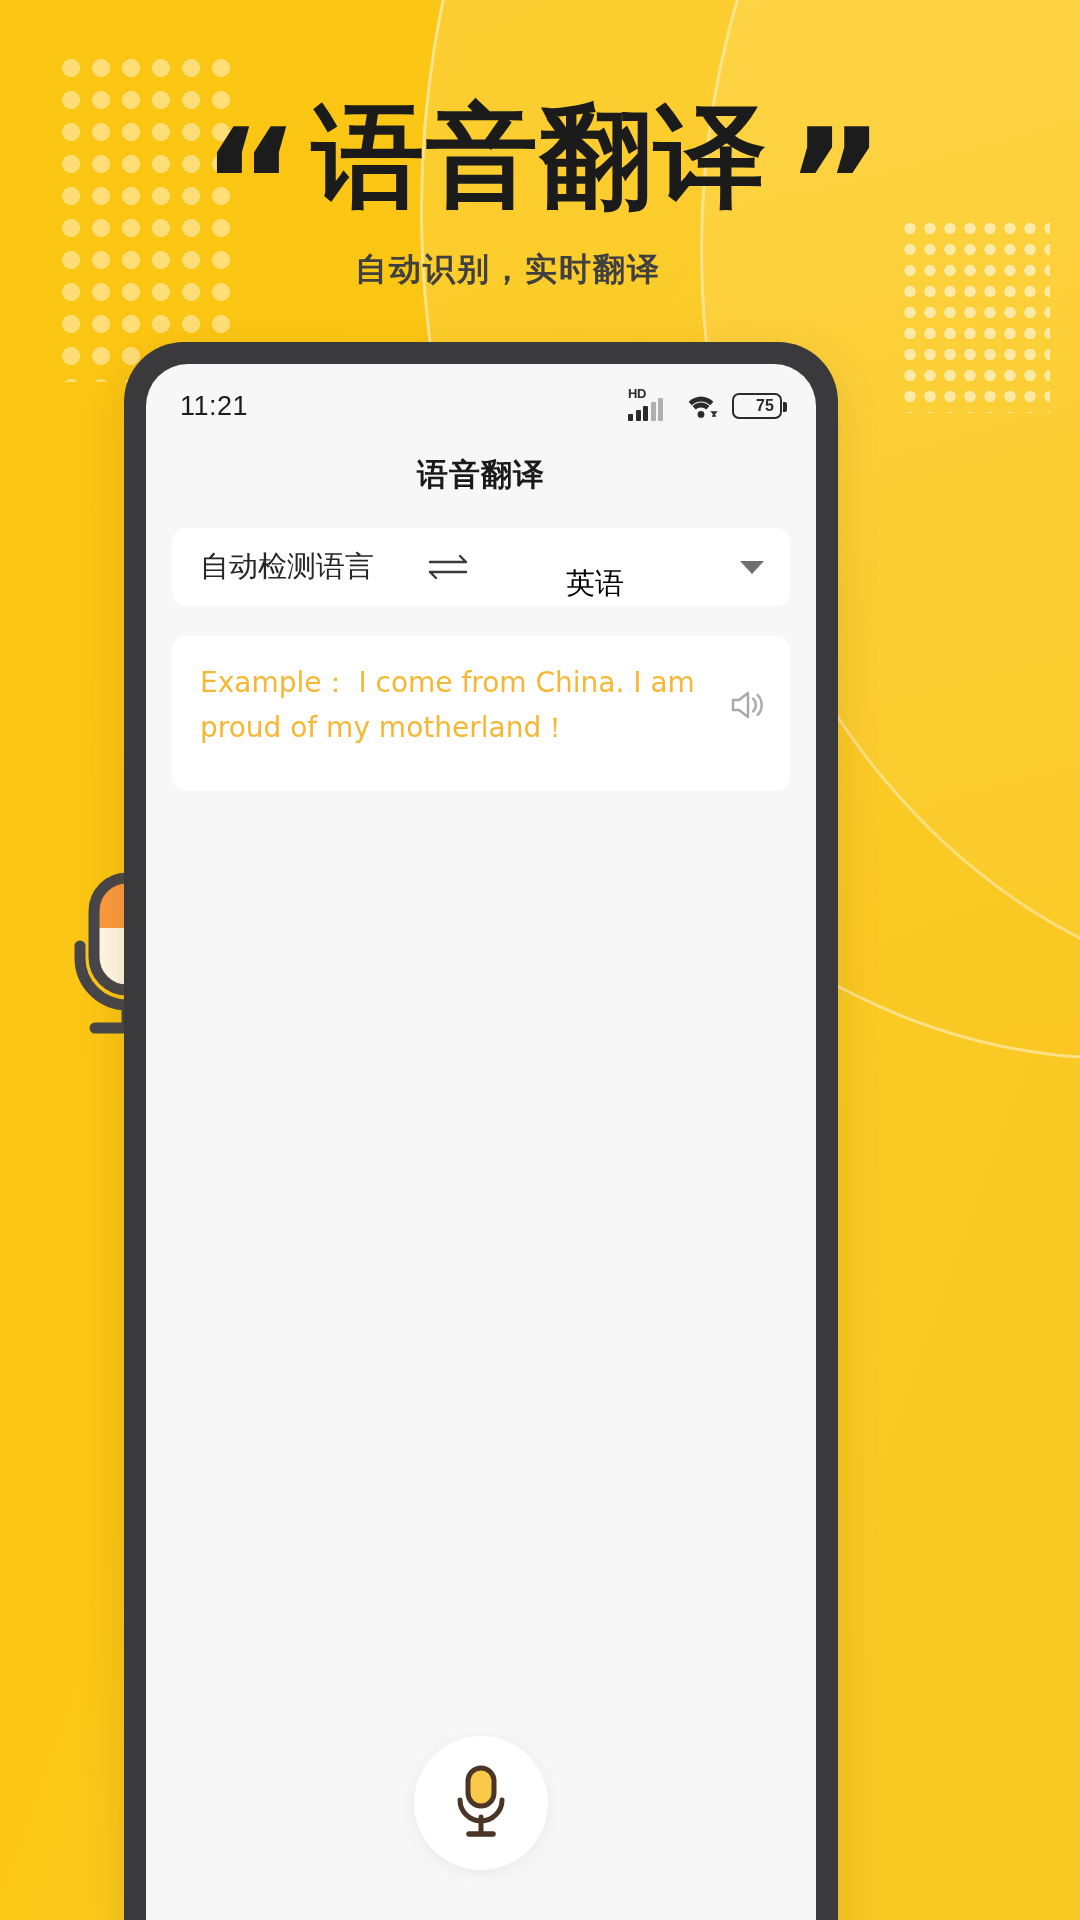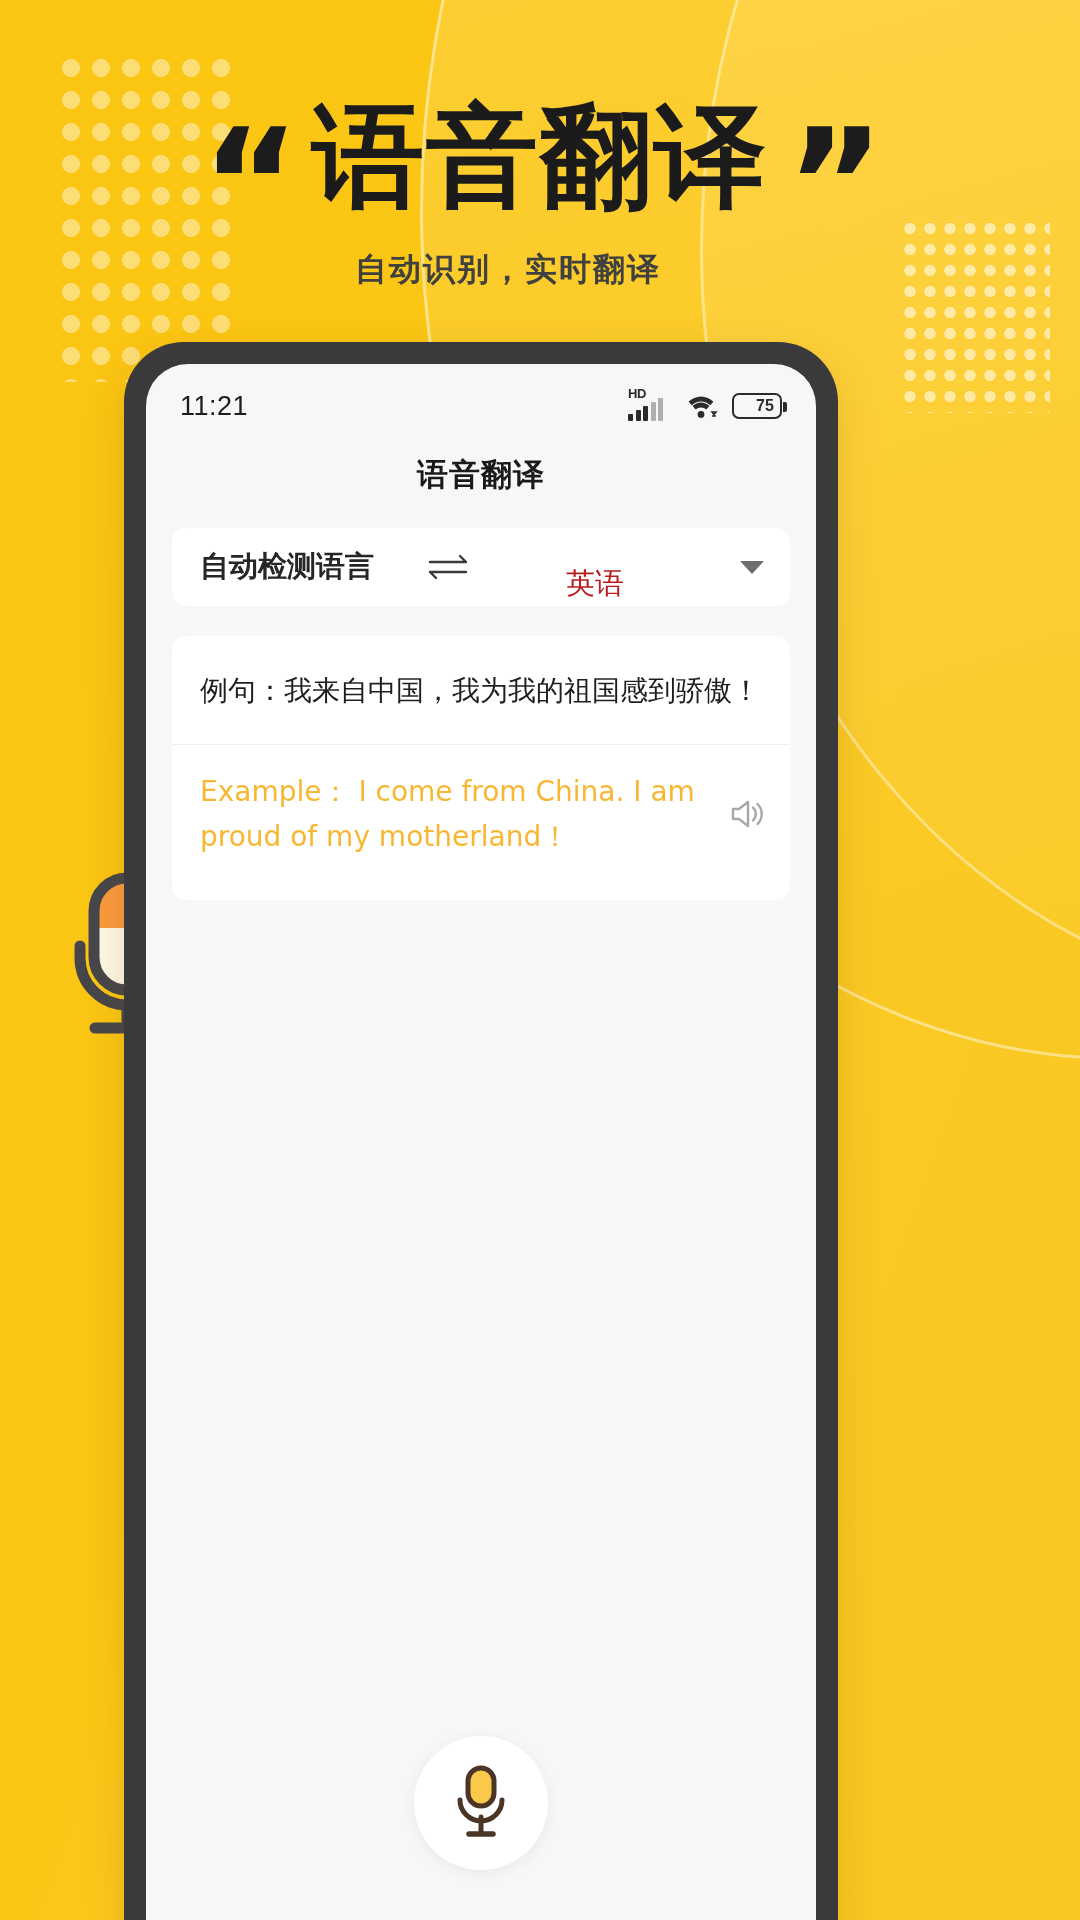--- a/index.html
+++ b/index.html
@@ -141,24 +141,24 @@
     font-size:31px; font-weight:700; color:#1A1A1A; letter-spacing:1px;
     font-family:"DejaVu Sans",sans-serif;
   }
 
   
   .lang-bar{
     margin:12px 26px 0 26px; height:78px; background:#FFFFFF;
     border-radius:14px; display:flex; align-items:center;
     padding:0 26px 0 28px;
   }
-  .lang-src{ font-size:29px; color:#262626; font-family:"DejaVu Sans",sans-serif;font-weight:bold; }
+  .lang-src{ font-size:29px; color:#262626; font-family:"DejaVu Sans",sans-serif; }
   .swap-icon{ margin-left:52px; width:44px; height:30px; }
   .lang-dst{
-    flex:1; text-align:center; font-size:29px; color:#b91c1c;
+    flex:1; text-align:center; font-size:29px; color:#000000;
     font-family:"DejaVu Sans",sans-serif; margin-left:-10px;margin-top:34px;
   }
   .chev{ width:0;height:0;border-left:12px solid transparent;border-right:12px solid transparent;border-top:13px solid #6E6E6E; margin-left:10px; }
 
   
   .card{
     margin:30px 26px 0 26px; background:#FFFFFF; border-radius:14px;
     padding:0 0 14px 0;
   }
   .card-src{
@@ -253,21 +253,20 @@
         <div class="lang-src">自动检测语言</div>
         <svg class="swap-icon" viewBox="0 0 44 30">
           <path d="M4 10 H40 M34 4 L40 10" fill="none" stroke="#3A3A3A" stroke-width="2.4" stroke-linecap="round" stroke-linejoin="round"></path>
           <path d="M40 20 H4 M10 26 L4 20" fill="none" stroke="#3A3A3A" stroke-width="2.4" stroke-linecap="round" stroke-linejoin="round"></path>
         </svg>
         <div class="lang-dst">英语</div>
         <div class="chev"></div>
       </div>
 
       <div class="card">
-        <div class="card-src">例句：我来自中国，我为我的祖国感到骄傲！</div>
         <div class="card-dst-row">
           <div class="card-dst">Example： I come from China. I am proud of my motherland！</div>
           <svg class="speaker" viewBox="0 0 42 42">
             <path d="M9 16 h6 l9-7 v24 l-9-7 H9 z" fill="none" stroke="#A8A8A8" stroke-width="2.4" stroke-linejoin="round"></path>
             <path d="M29 14.5 a9 9 0 0 1 0 13" fill="none" stroke="#A8A8A8" stroke-width="2.4" stroke-linecap="round"></path>
             <path d="M33.5 11 a14 14 0 0 1 0 20" fill="none" stroke="#A8A8A8" stroke-width="2.4" stroke-linecap="round"></path>
           </svg>
         </div>
       </div>
 

